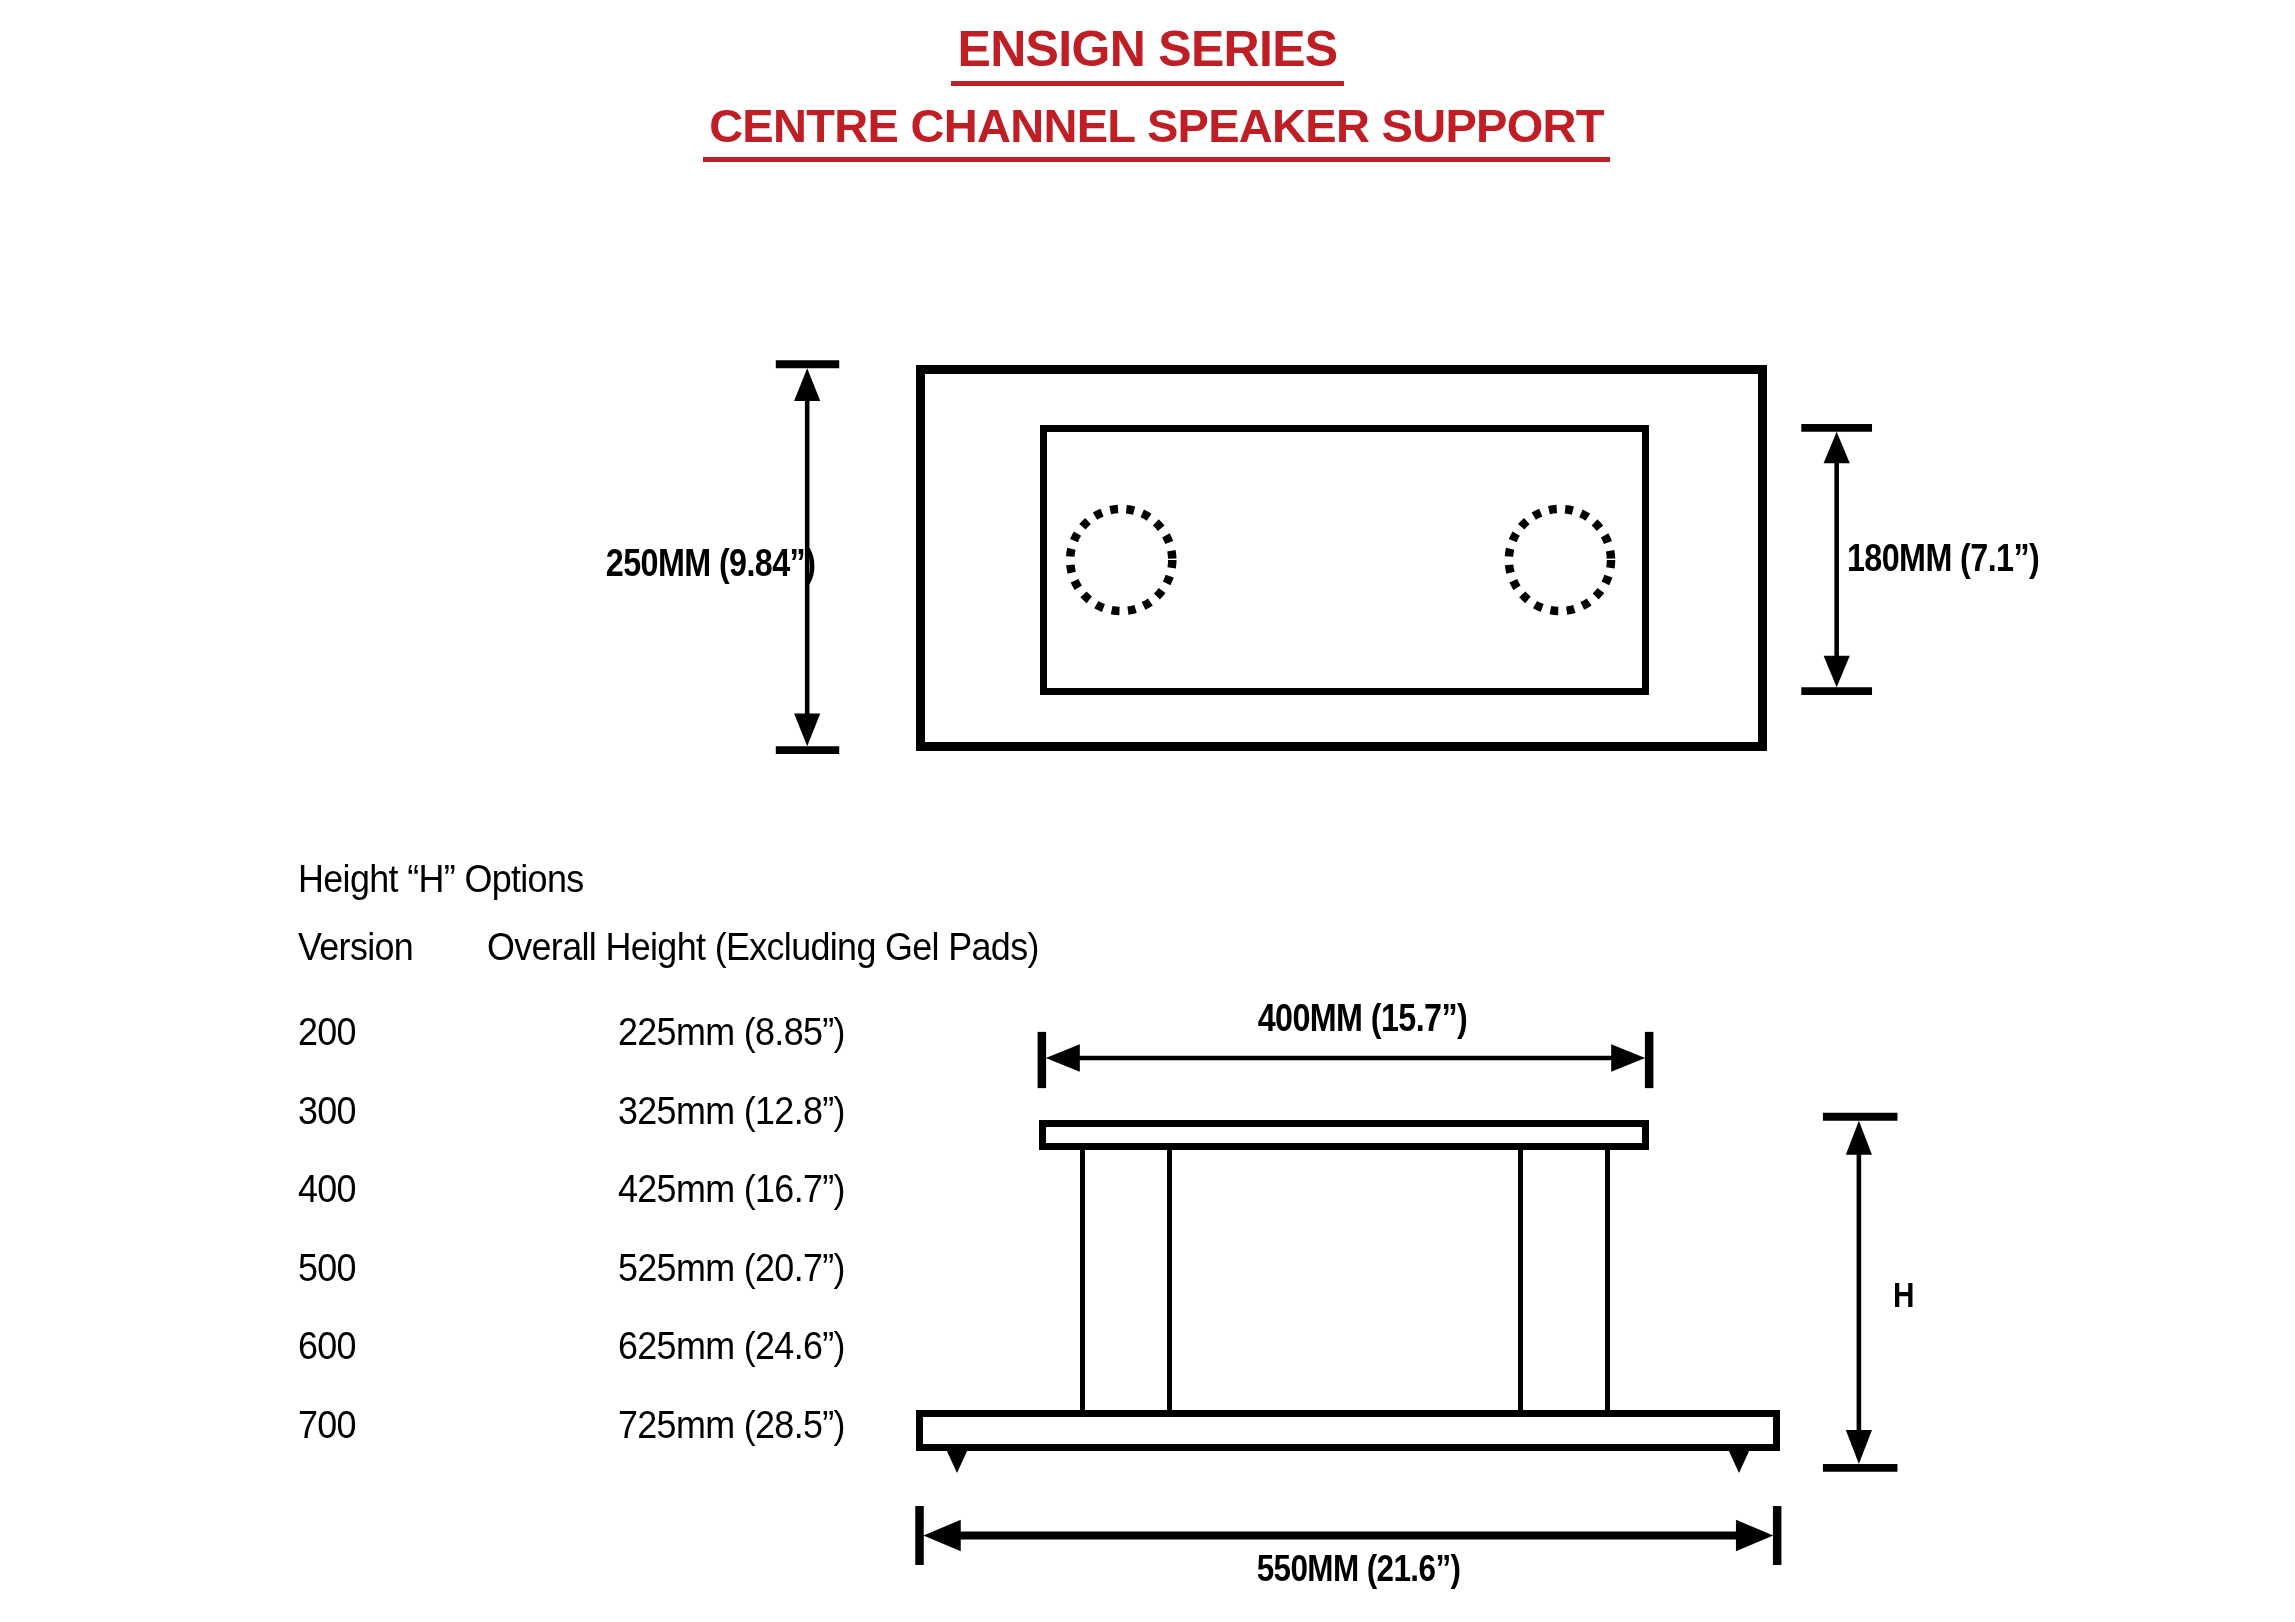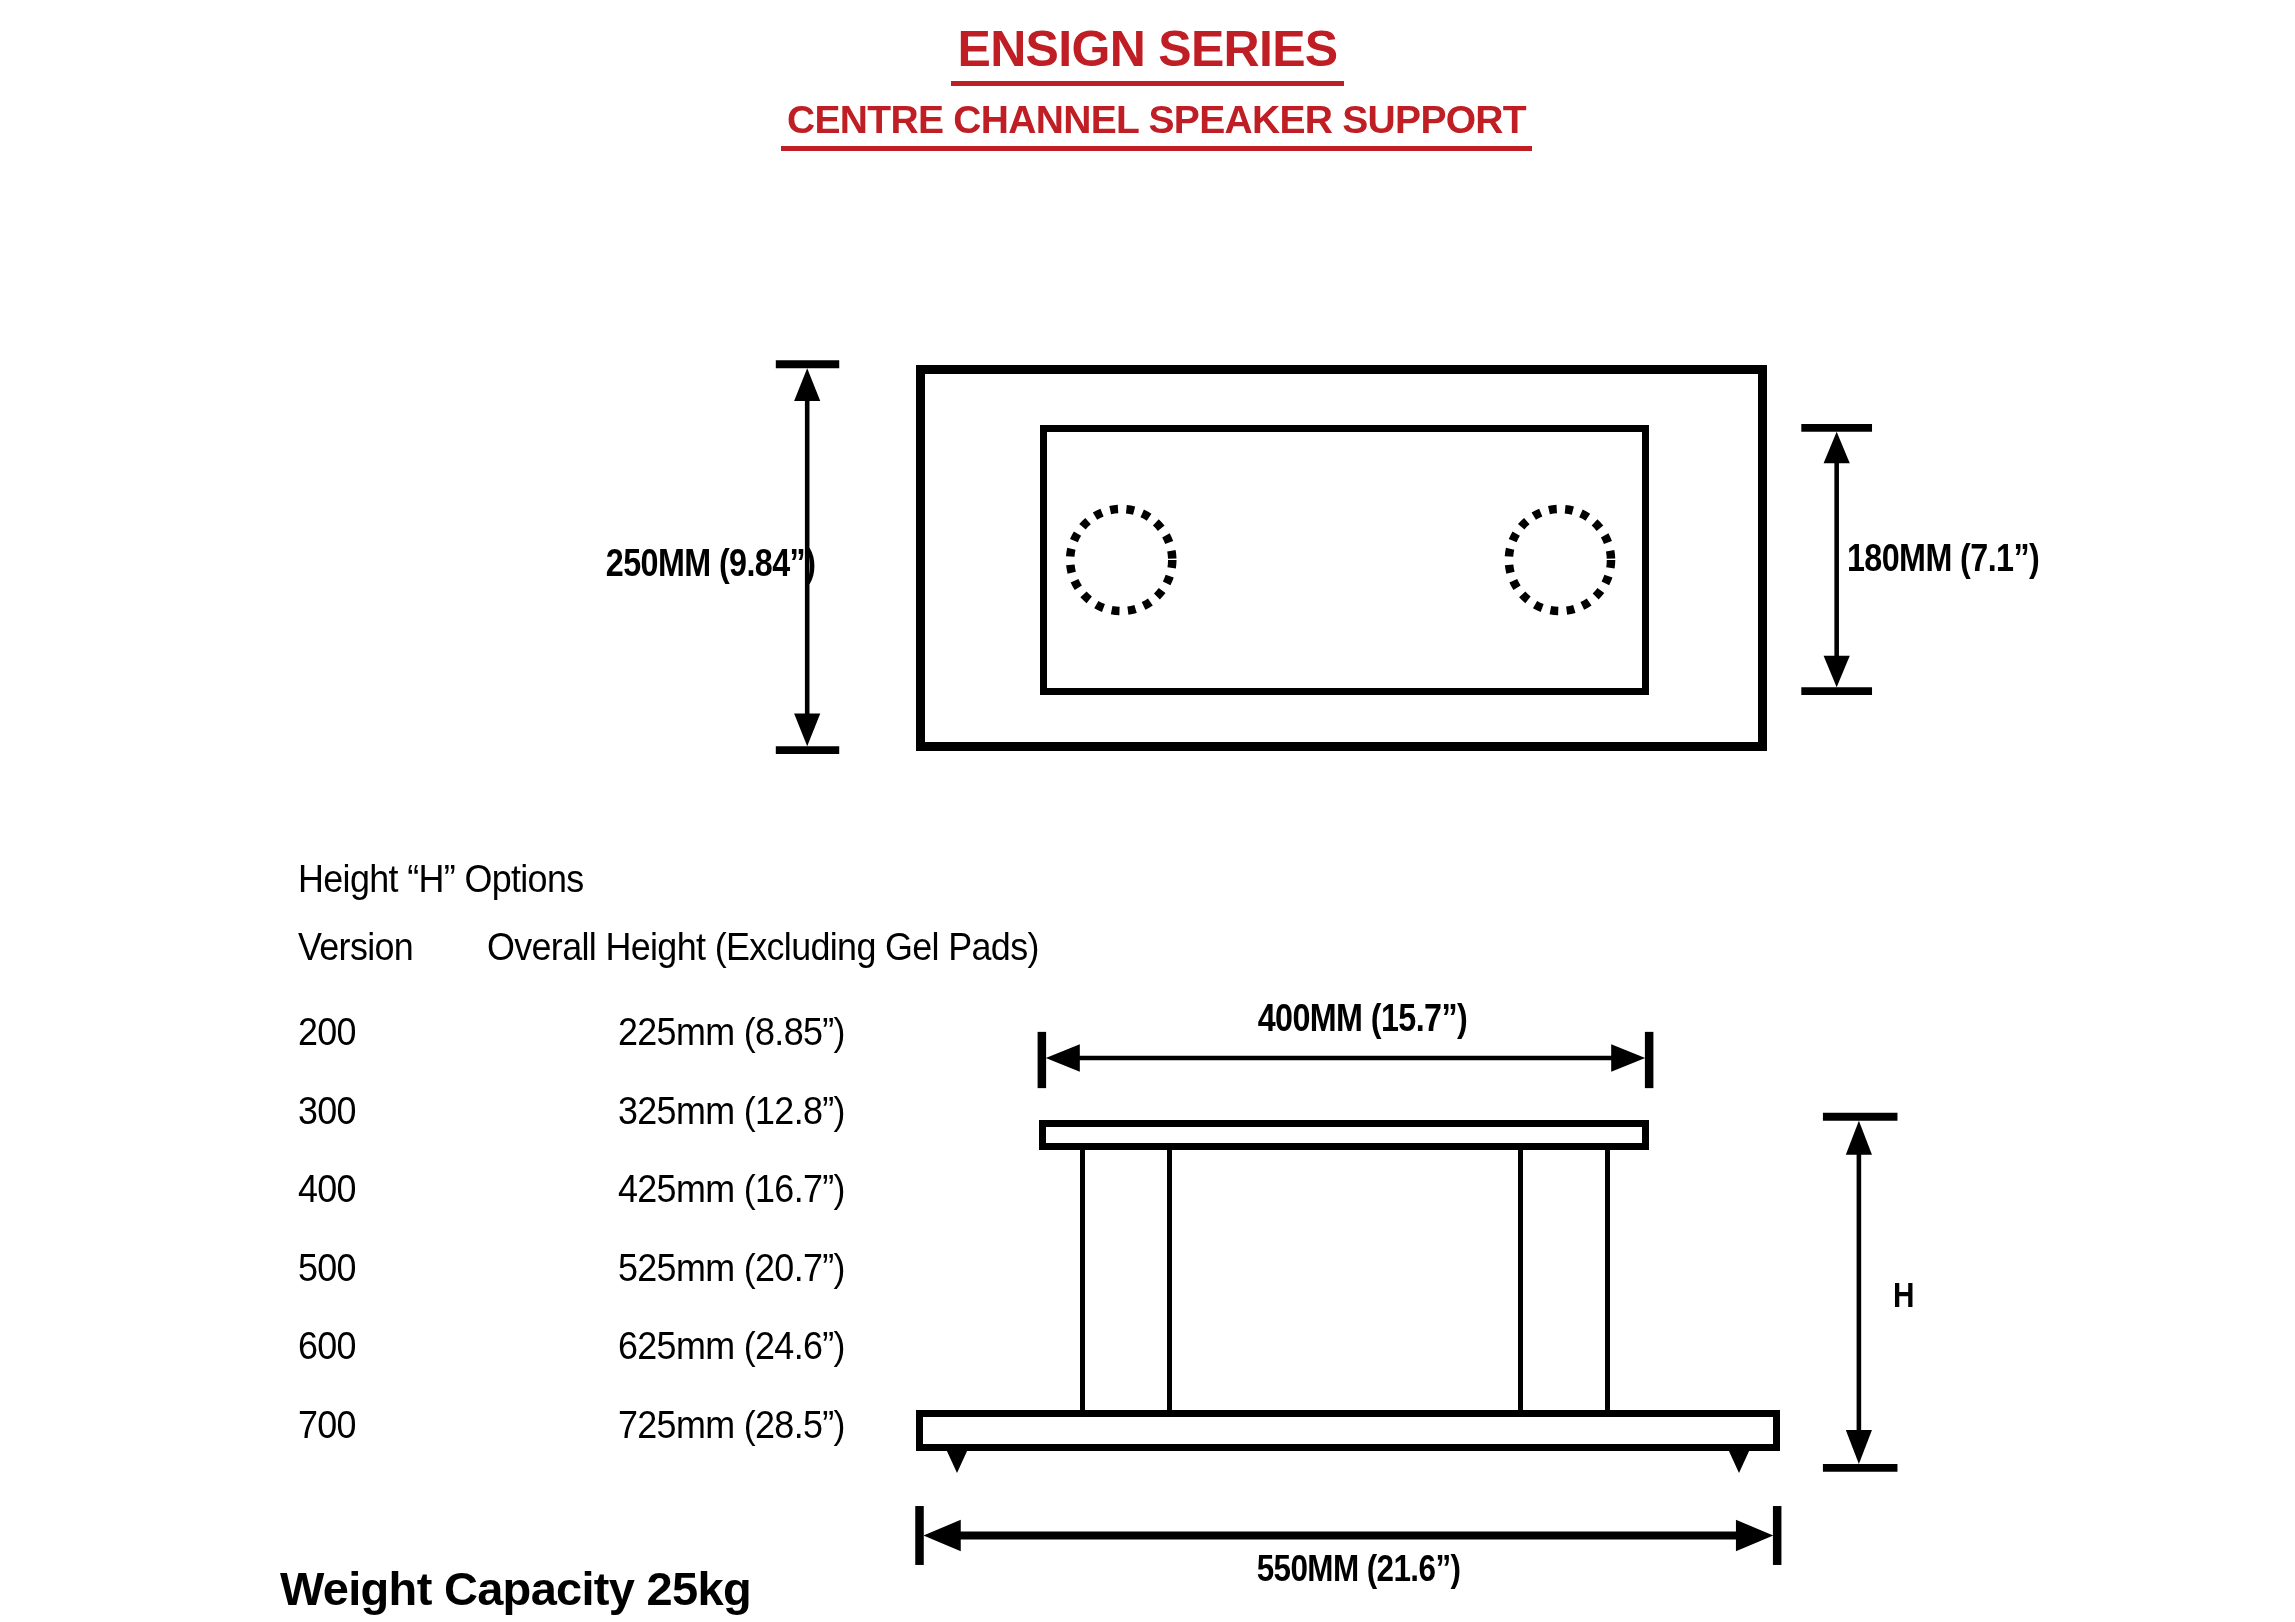--- a/index.html
+++ b/index.html
@@ -22,21 +22,21 @@
   .title{
     display:inline-block;
     color:var(--accent);
     font-weight:bold;
     border-bottom:5.2px solid var(--accent);
     padding:0 6.5px 3.9px 6.5px;
     letter-spacing:-0.7px;
     white-space:nowrap;
   }
   .t1{font-size:50px;}
-  .t2{font-size:39px;margin-left:18px;}
+  .t2{font-size:47px;margin-left:18px;}
   .t3{font-size:50px;}
   
   .rect{box-sizing:border-box;background:transparent;}
   .dim-label{
     font-weight:bold;
     font-size:38px;
     white-space:nowrap;
     transform:scaleX(.85);
     letter-spacing:-0.7px;
   }
@@ -169,16 +169,15 @@
     <svg class="abs" style="left:911px;top:1500px;" width="876" height="71" viewBox="1392 2292 1338 108">
       <line x1="1405" y1="2301" x2="1405" y2="2391" class="stroke" stroke-width="13"></line>
       <line x1="2715" y1="2301" x2="2715" y2="2391" class="stroke" stroke-width="13"></line>
       <line x1="1440" y1="2346" x2="2680" y2="2346" class="stroke" stroke-width="12"></line>
       <polygon class="fill" points="1411,2346 1468,2322 1468,2370"></polygon>
       <polygon class="fill" points="2709,2346 2652,2322 2652,2370"></polygon>
     </svg>
     <div class="abs dim-label center-origin" style="left:1240px;top:1548px;width:222px;text-align:center;font-size:37px;">550MM (21.6”)</div>
   </div>
 
-  <div class="abs weight" style="left:280px;top:1561px;">Weight Capacity 25kg</div>
 
 </div>
 
 
 </body></html>

